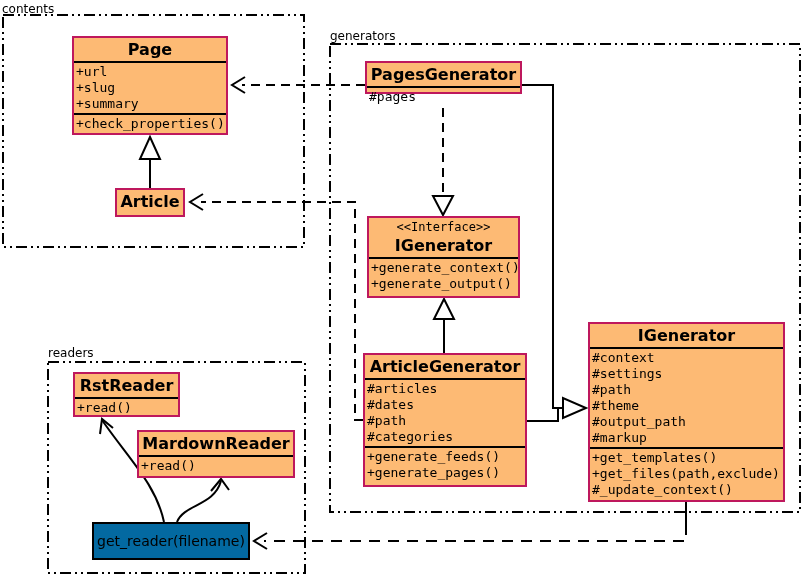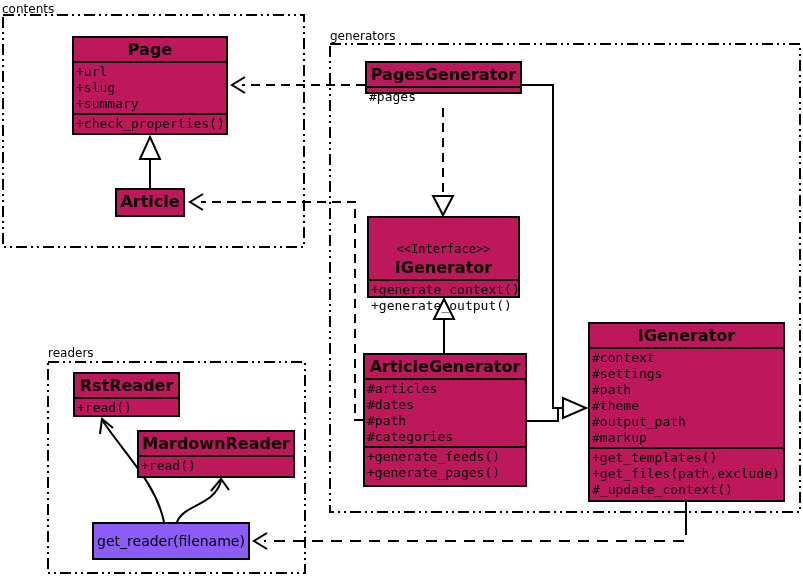--- a/index.html
+++ b/index.html
@@ -7,40 +7,39 @@
     position: relative;
     width: 803px;
     height: 579px;
     background: #ffffff;
     font-family: "DejaVu Sans", sans-serif;
     overflow: hidden;
   }
   .layer { position: absolute; left: 0; top: 0; }
   .uml-class {
     position: absolute;
-    background: #be185d;
-    border: 2px solid #000000;
+    background: #fdba74;
+    border: 2px solid #be185d;
     box-sizing: border-box;
   }
   .uml-title {
     font-family: "DejaVu Sans", sans-serif;
     font-weight: bold;
     font-size: 16px;
     line-height: 21px;
     text-align: center;
     padding: 1px 3px;
     white-space: nowrap;
   }
   .uml-stereotype {
     font-family: "DejaVu Sans Mono", monospace;
     font-weight: normal;
     font-size: 12px;
     line-height: 15px;
     text-align: center;
-    margin-top: 22px;
   }
   .uml-section {
     border-top: 2px solid #000;
     padding: 1px 2px;
   }
   .uml-line {
     font-family: "DejaVu Sans Mono", monospace;
     font-size: 13px;
     line-height: 16px;
     white-space: pre;
@@ -48,21 +47,21 @@
   .pkg-label {
     position: absolute;
     font-family: "DejaVu Sans", sans-serif;
     font-size: 12px;
     line-height: 18px;
     color: #000;
     white-space: nowrap;
   }
   .object-box {
     position: absolute;
-    background: #8b5cf6;
+    background: #0369a1;
     border: 2px solid #000;
     box-sizing: border-box;
     font-family: "DejaVu Sans", sans-serif;
     font-size: 14px;
     text-align: center;
     display: flex;
     align-items: center;
     justify-content: center;
     white-space: nowrap;
   }

